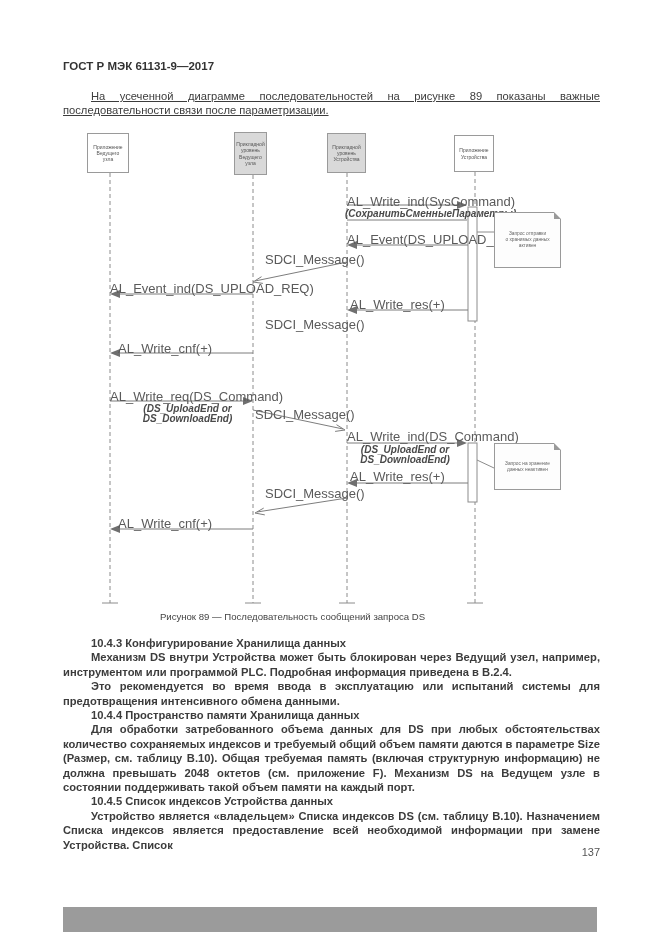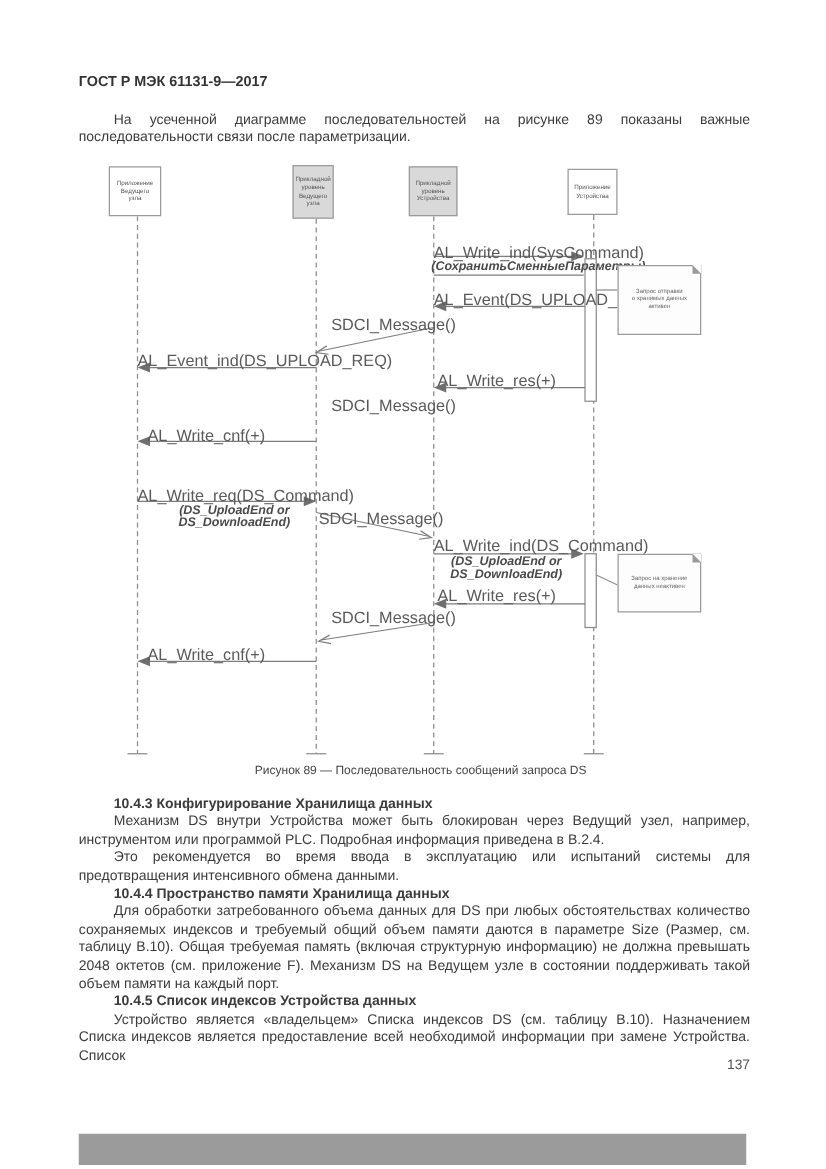--- a/index.html
+++ b/index.html
@@ -1,43 +1,43 @@
 <!DOCTYPE html>
 <html><head>
 <meta charset="utf-8">
 <style>
   html,body{margin:0;padding:0;background:#ffffff;}
   .page{position:relative;width:661px;height:935px;background:#ffffff;overflow:hidden;
         font-family:"Liberation Sans",sans-serif;color:#3c3c3c;}
   .gost-header{position:absolute;top:60px;left:63px;width:537px;
         font-weight:bold;font-size:11.5px;color:#333;}
   .intro{position:absolute;top:89px;left:63px;width:537px;font-size:11.2px;line-height:14.2px;
-        text-align:justify;text-indent:28px;margin:0;}
+        text-align:justify;text-indent:28px;margin:0;text-decoration:underline;}
   svg.overlay{position:absolute;top:0;left:0;pointer-events:none;}
   .lifeline-box{position:absolute;border:1px solid #9a9a9a;display:flex;align-items:center;
         justify-content:center;text-align:center;font-size:5px;line-height:6.2px;color:#555;
         white-space:pre-line;box-sizing:border-box;}
   .lifeline-box.shaded{background:#d9d9d9;}
   .lifeline-box.plain{background:#ffffff;}
   .msg-label{position:absolute;font-size:13px;color:#5a5a5a;white-space:pre-line;}
   .msg-label.center{text-align:center;}
   .msg-label.right{text-align:right;}
   .msg-annotation{position:absolute;font-size:10px;font-style:italic;font-weight:bold;
         color:#4a4a4a;text-align:center;white-space:pre-line;line-height:9.5px;}
   .note{position:absolute;background:#fdfdfd;border:1px solid #9a9a9a;display:flex;
         align-items:center;justify-content:center;text-align:center;font-size:4.8px;
         line-height:6px;color:#666;white-space:pre-line;box-sizing:border-box;}
   .note::before{content:"";position:absolute;top:-1px;right:-1px;width:0;height:0;
         border-style:solid;border-width:0 7px 7px 0;border-color:#ffffff #ffffff #9a9a9a #9a9a9a;}
   .caption{position:absolute;top:611px;left:0;width:585px;text-align:center;
-        font-size:9.6px;color:#444;padding-left:44px;}
+        font-size:9.6px;color:#444;}
   .body-text{position:absolute;top:636px;left:63px;width:537px;font-size:11.2px;
         line-height:14.4px;text-align:justify;}
   .body-text h3{margin:0;font-size:11.2px;font-weight:bold;text-indent:28px;}
-  .body-text p{margin:0;text-indent:28px;}
+  .body-text p{margin:0;text-indent:28px;font-weight:bold;}
   .page-number{position:absolute;top:846px;left:63px;width:537px;text-align:right;
         font-size:11px;color:#555;}
   .scan-bar{position:absolute;top:907px;left:63px;width:534px;height:25px;background:#9b9b9b;}
 </style>
 </head>
 <body>
 
 <div class="page">
 
   <div class="gost-header">ГОСТ Р МЭК 61131-9—2017</div>

